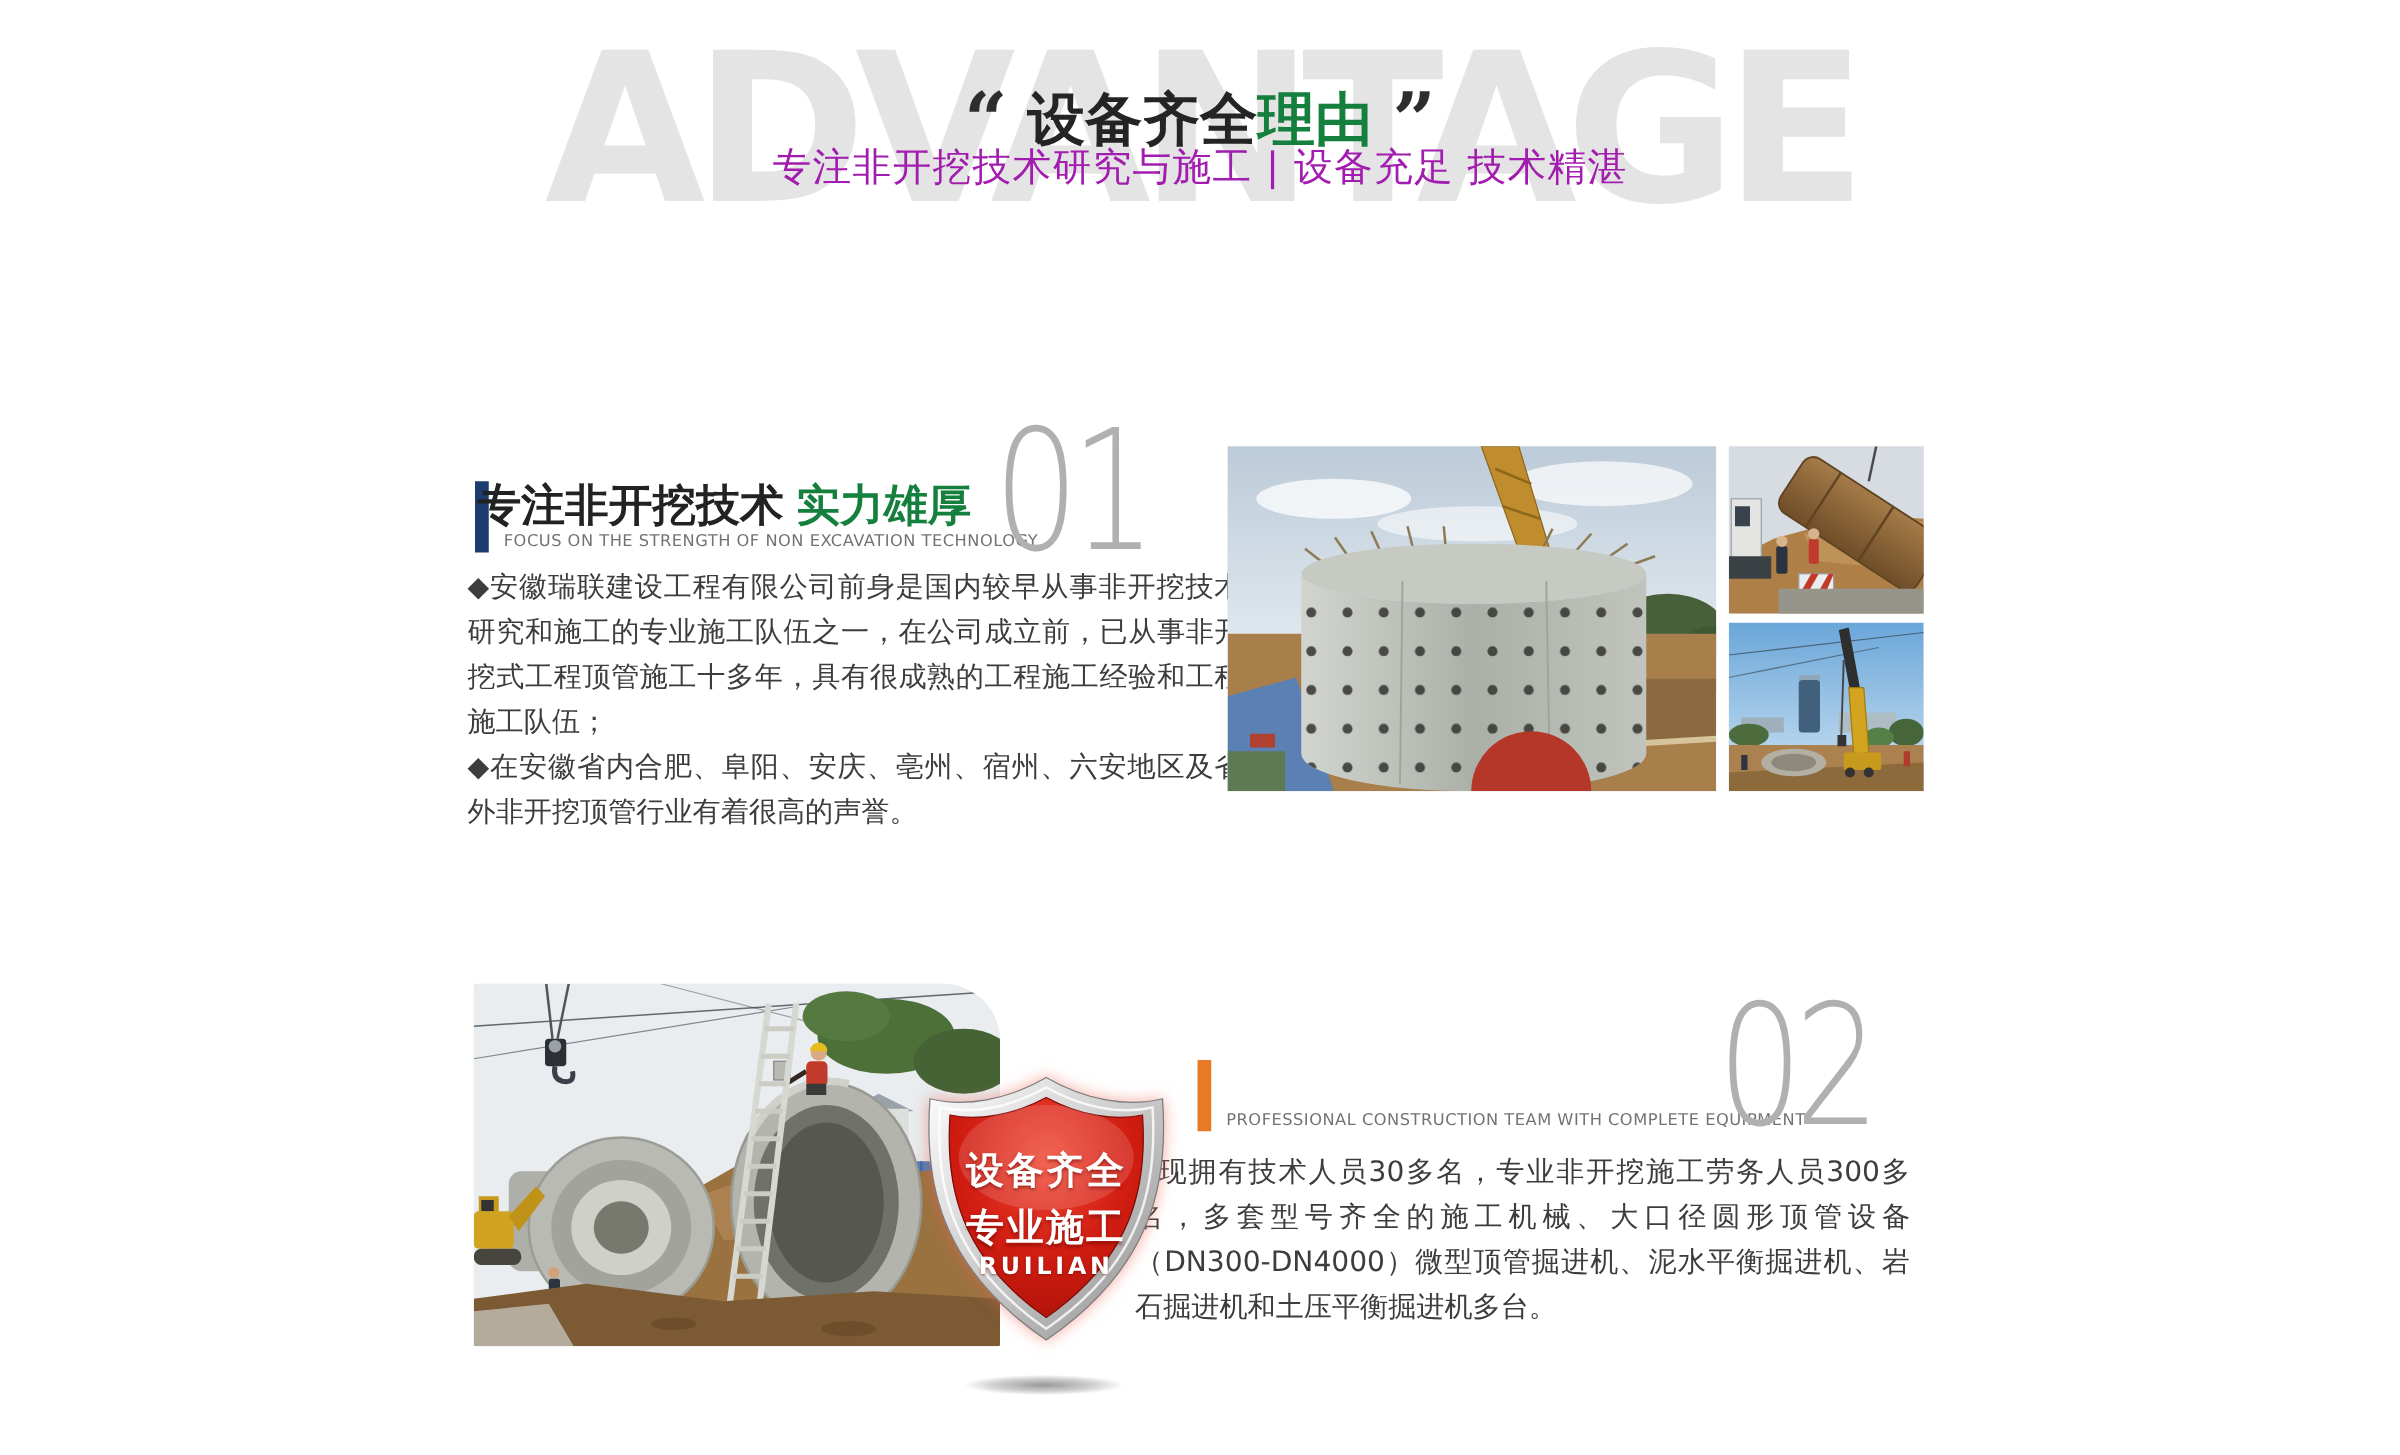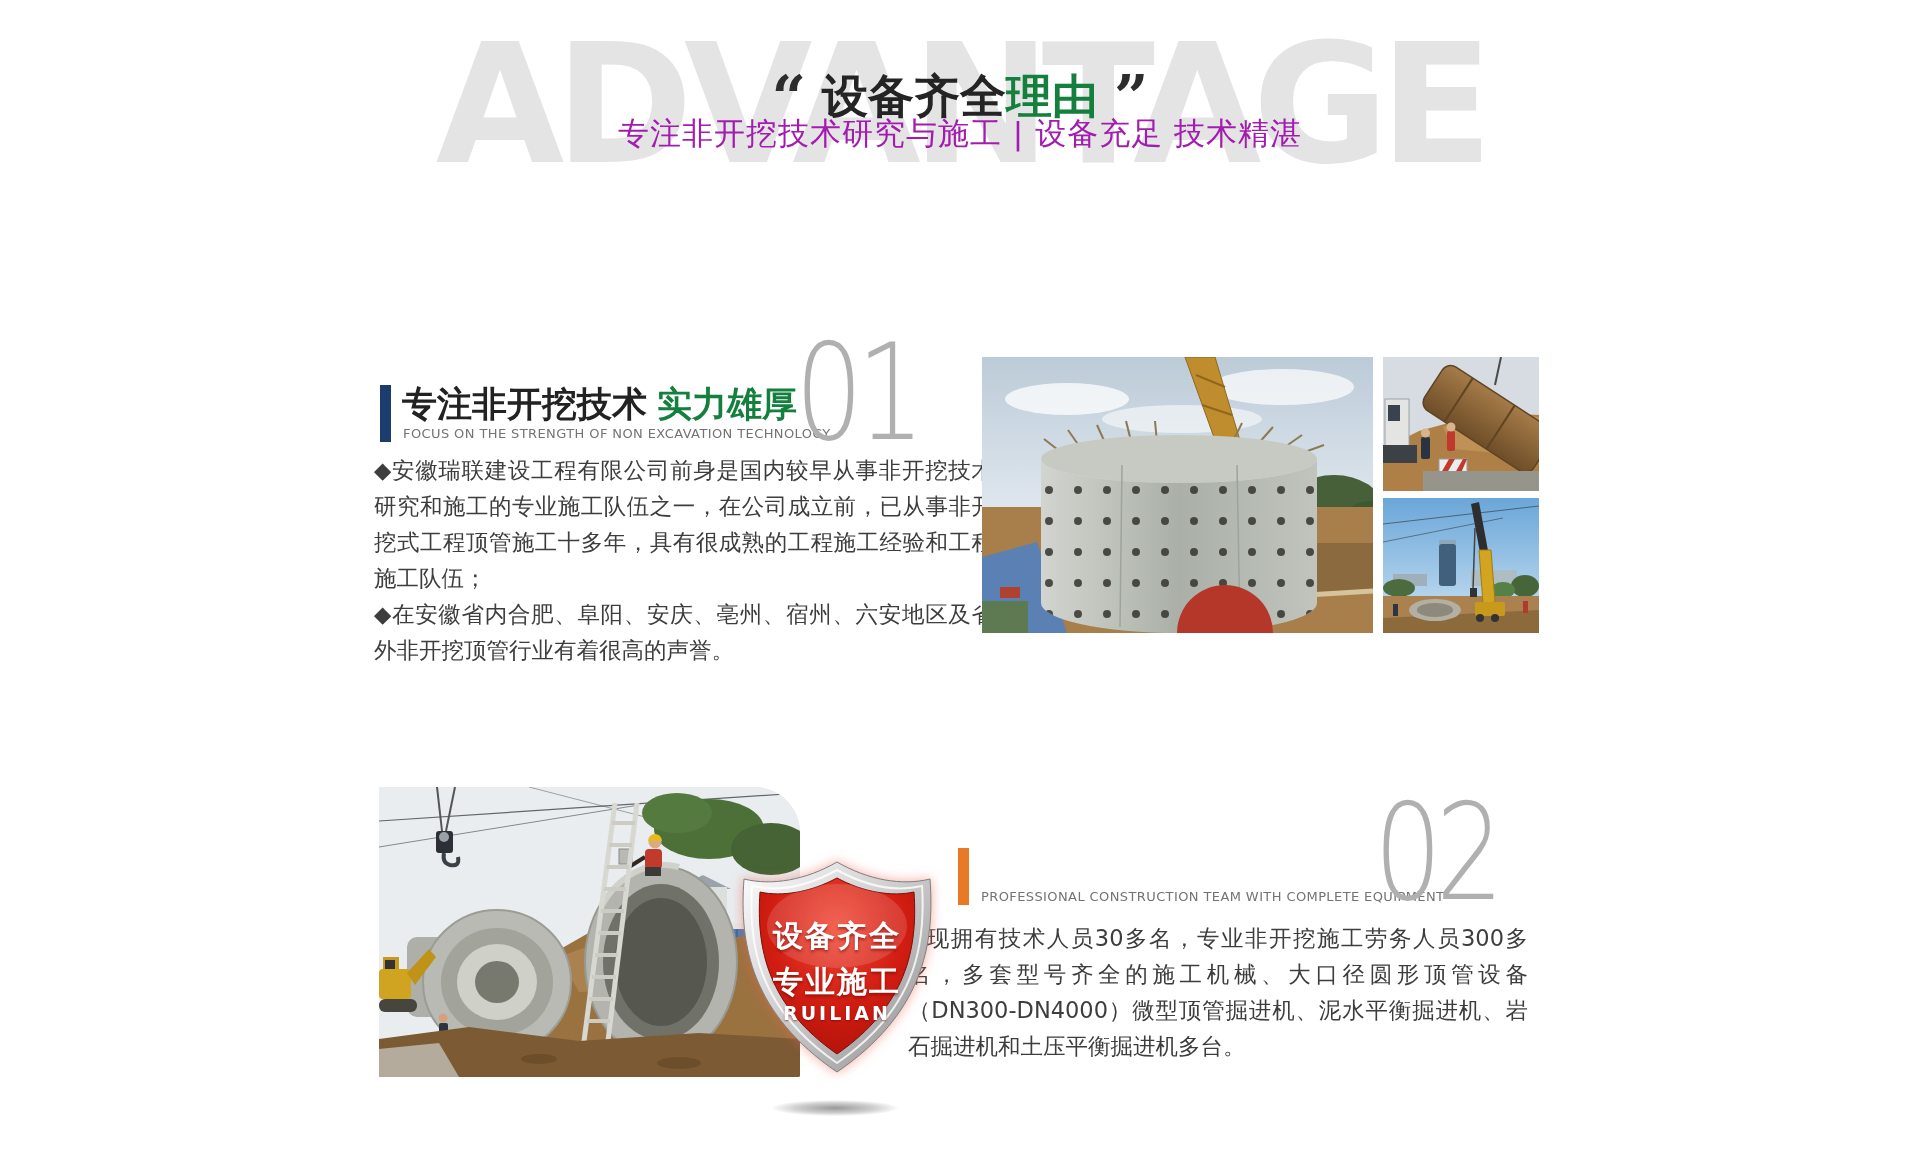--- a/index.html
+++ b/index.html
@@ -72,21 +72,21 @@
   <div class="watermark">ADVANTAGE</div>
 
   <div class="main-title">
     <span class="q open">“</span><span>设备齐全</span><span class="orange">理由</span><span class="q close">”</span>
   </div>
 
   <div class="main-subtitle">专注非开挖技术研究与施工 | 设备充足 技术精湛</div>
 
   <div class="vbar navy" style="left:380px; top:385px;"></div>
 
-  <div class="sec-title" style="left:402px; top:381px;">
+  <div class="sec-title" style="left:382px; top:381px;">
     <span>专注非开挖技术</span><span class="orange">实力雄厚</span>
   </div>
   <div class="sec-en" style="left:403px; top:426px;">FOCUS ON THE STRENGTH OF NON EXCAVATION TECHNOLOGY</div>
 
   <div class="sec-body" style="left:374px; top:452px;">
     <p>◆安徽瑞联建设工程有限公司前身是国内较早从事非开挖技术研究和施工的专业施工队伍之一，在公司成立前，已从事非开挖式工程顶管施工十多年，具有很成熟的工程施工经验和工程施工队伍；</p>
     <p>◆在安徽省内合肥、阜阳、安庆、亳州、宿州、六安地区及省外非开挖顶管行业有着很高的声誉。</p>
   </div>
 
   <div class="big-num" style="left:795px; top:326px;">01</div>

